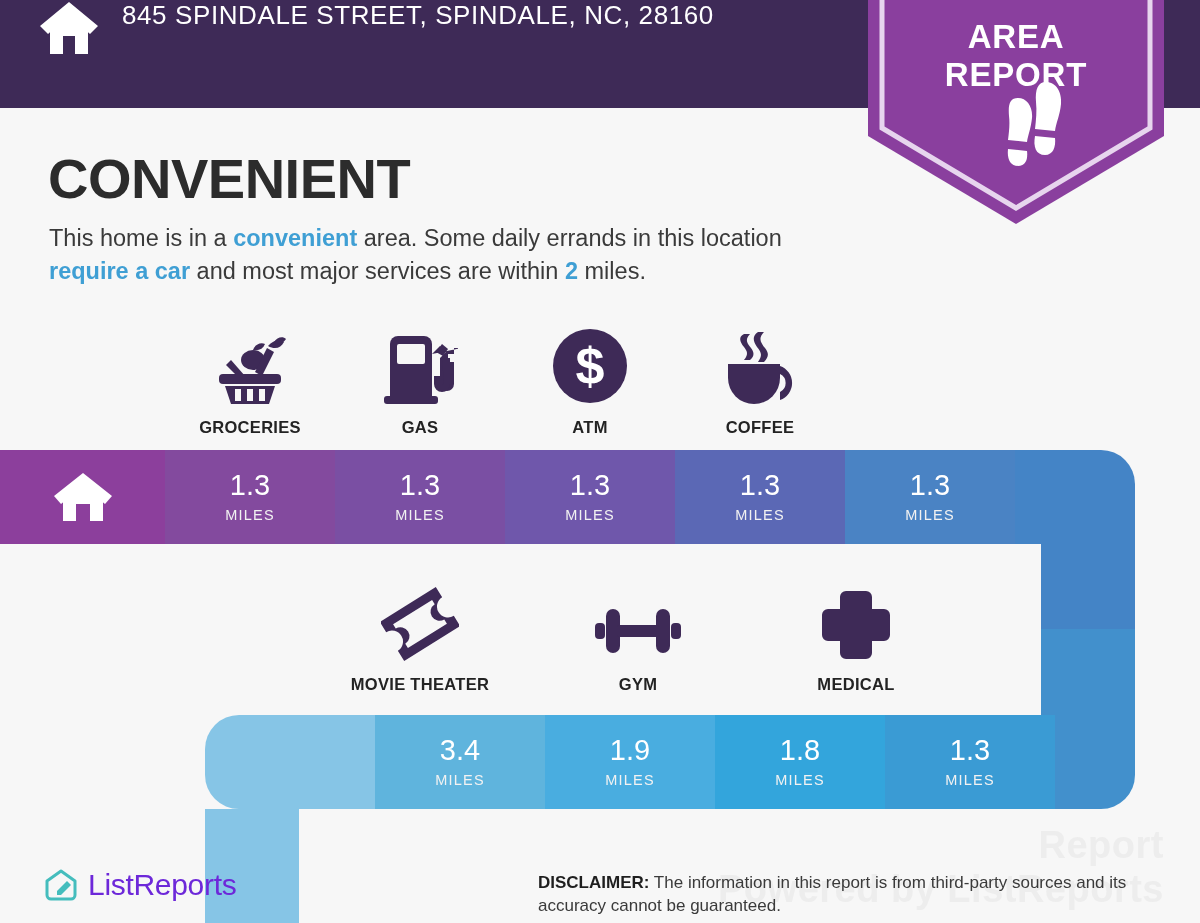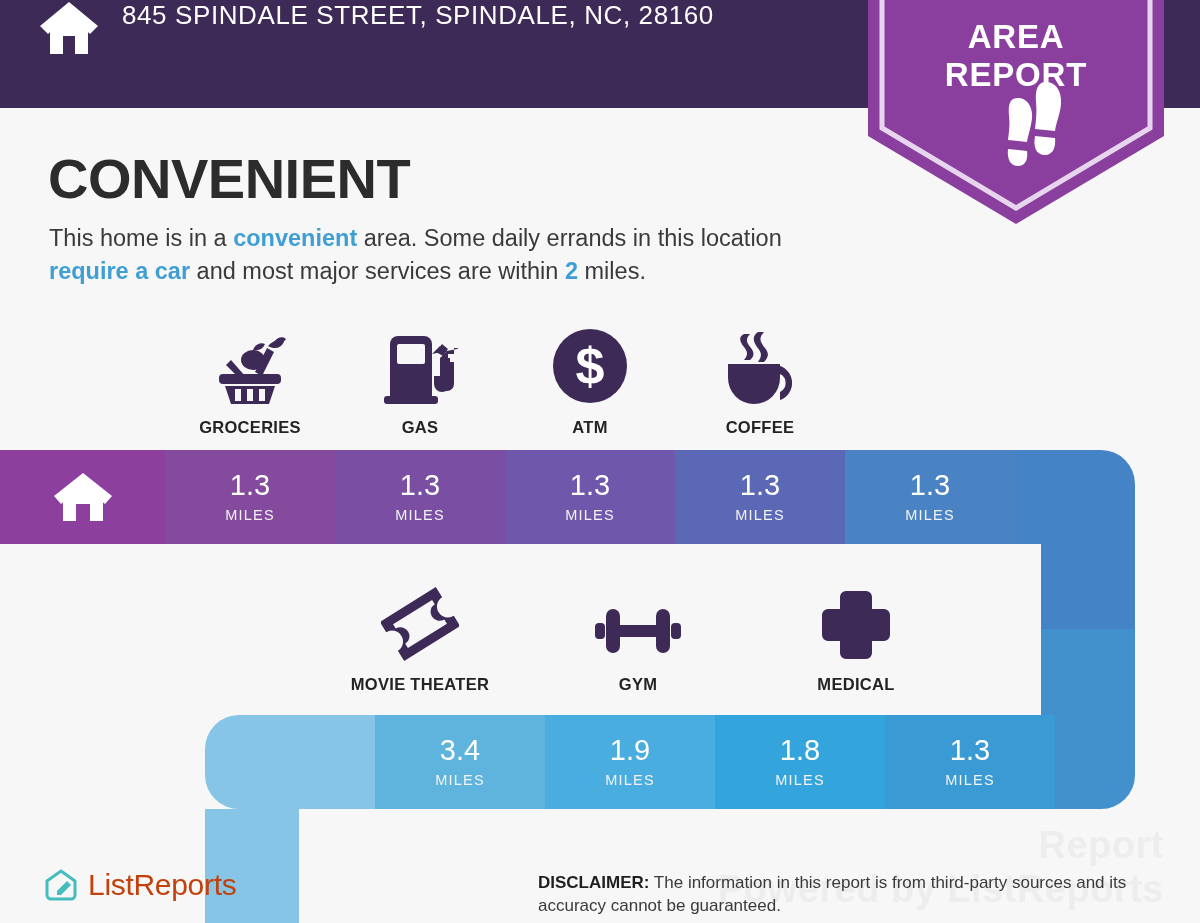--- a/index.html
+++ b/index.html
@@ -114,21 +114,21 @@
     font-size: 38px; font-weight: 700; color: #ededed;
     text-align: right; line-height: 1.15; letter-spacing: 0.5px;
     z-index: 1; white-space: pre-line;
   }
   .logo {
     position: absolute; left: 44px; top: 868px;
     display: flex; align-items: center; z-index: 5;
   }
   .logo svg { display: block; }
   .logo-text {
-    margin-left: 10px; font-size: 30px; color: #c2410c; letter-spacing: -0.3px;
+    margin-left: 10px; font-size: 30px; color: #6d28d9; letter-spacing: -0.3px;
   }
   .disclaimer {
     position: absolute; left: 538px; top: 872px; width: 650px;
     font-size: 17px; color: #3a3a3a; line-height: 1.33; z-index: 5;
   }
   .disclaimer b { font-weight: 700; color: #1f1f1f; text-align: right; }
 </style>
 </head>
 <body>
 

